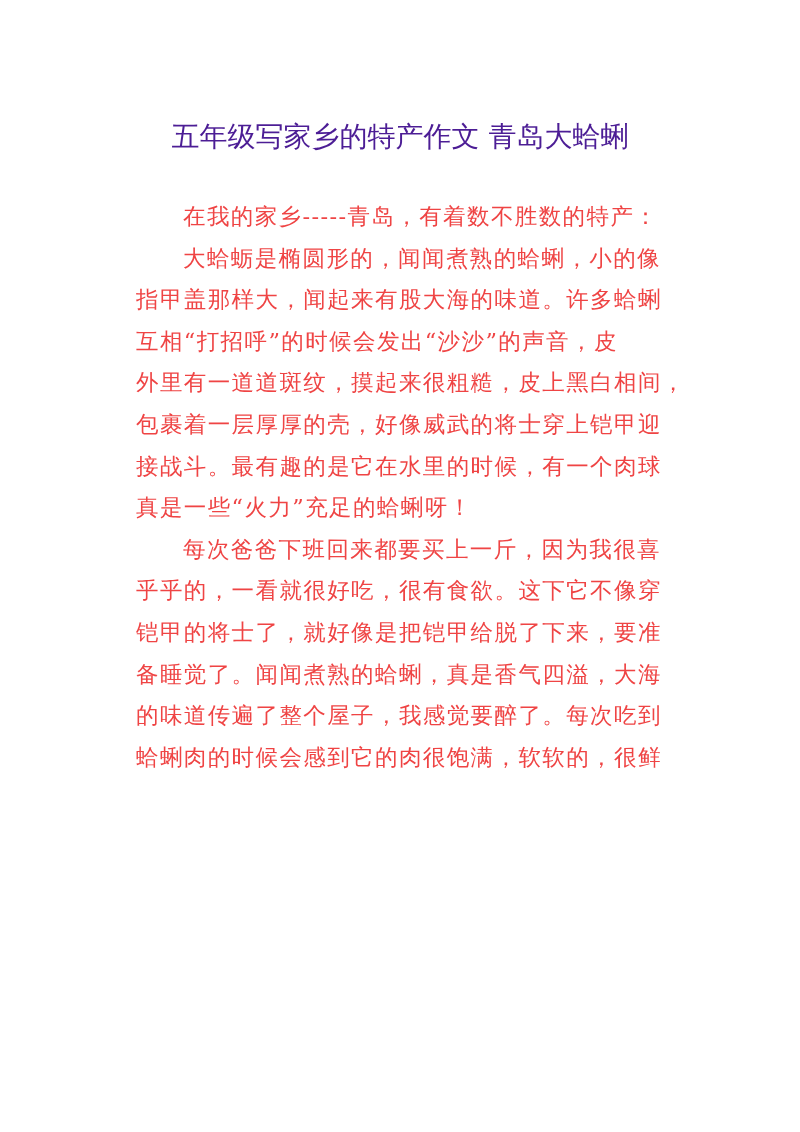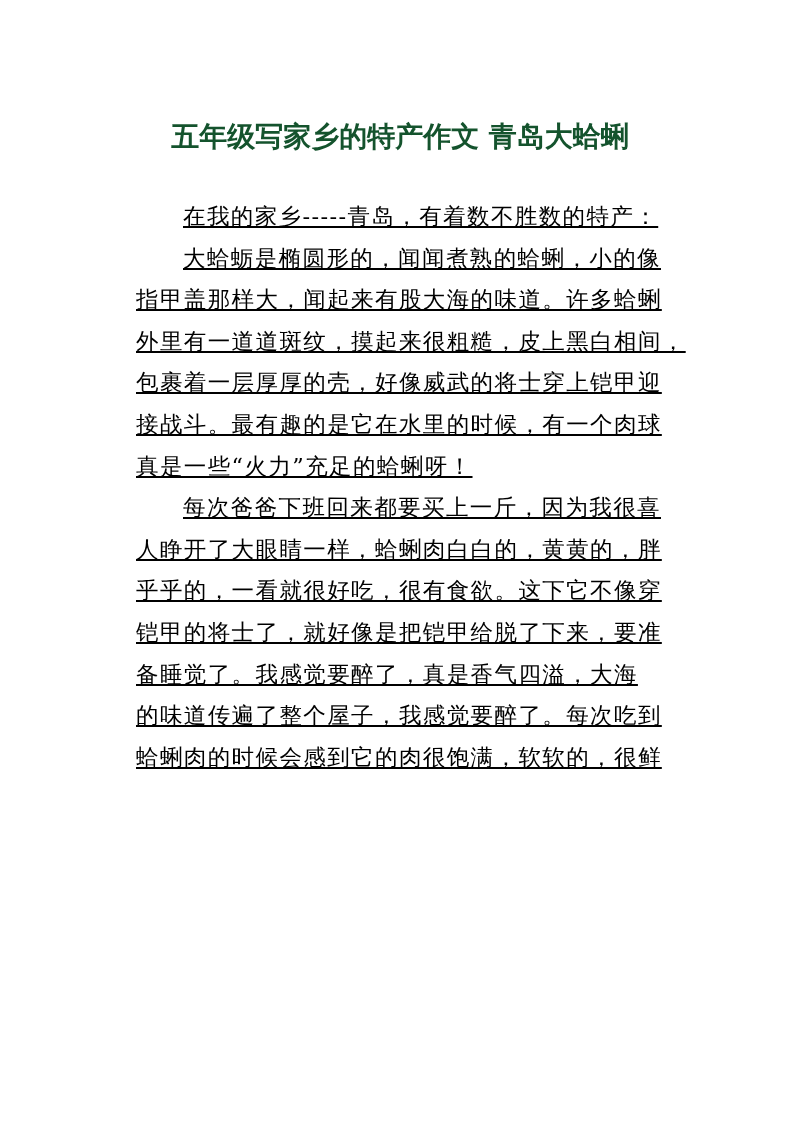--- a/index.html
+++ b/index.html
@@ -15,66 +15,65 @@
     font-family: "DejaVu Serif", "Liberation Serif", serif;
     color: #111111;
   }
   .title {
     position: absolute;
     top: 98px;
     left: 0;
     width: 800px;
     text-align: center;
     font-family: "DejaVu Sans", "Liberation Sans", sans-serif;
-    font-weight: bold;
+    font-weight: normal;
     font-size: 28px;
     line-height: 40px;
     letter-spacing: 0px;
-    color: #14532d;
+    color: #4c1d95;
     white-space: nowrap;
   }
   .body-text {
     position: absolute;
     top: 196px;
     left: 136px;
     width: 530px;
   }
   .line {
     display: block;
     height: 41.6px;
     line-height: 41.6px;
     font-size: 22.5px;
     white-space: nowrap;
     letter-spacing: 1.4px;
-    color: #000000;
-    text-decoration: underline;
+    color: #ef4444;
   }
   .line.indent {
     padding-left: 47px;
   }
 </style>
 </head>
 <body>
 
 <h1 class="title">五年级写家乡的特产作文 青岛大蛤蜊</h1>
 
 <div class="body-text">
   <div>
     <span class="line indent">在我的家乡-----青岛，有着数不胜数的特产：</span>
   </div>
   <div>
     <span class="line indent">大蛤蛎是椭圆形的，闻闻煮熟的蛤蜊，小的像</span>
     <span class="line">指甲盖那样大，闻起来有股大海的味道。许多蛤蜊</span>
+    <span class="line">互相“打招呼”的时候会发出“沙沙”的声音，皮</span>
     <span class="line">外里有一道道斑纹，摸起来很粗糙，皮上黑白相间，</span>
     <span class="line">包裹着一层厚厚的壳，好像威武的将士穿上铠甲迎</span>
     <span class="line">接战斗。最有趣的是它在水里的时候，有一个肉球</span>
     <span class="line">真是一些“火力”充足的蛤蜊呀！</span>
   </div>
   <div>
     <span class="line indent">每次爸爸下班回来都要买上一斤，因为我很喜</span>
-    <span class="line">人睁开了大眼睛一样，蛤蜊肉白白的，黄黄的，胖</span>
     <span class="line">乎乎的，一看就很好吃，很有食欲。这下它不像穿</span>
     <span class="line">铠甲的将士了，就好像是把铠甲给脱了下来，要准</span>
-    <span class="line">备睡觉了。我感觉要醉了，真是香气四溢，大海</span>
+    <span class="line">备睡觉了。闻闻煮熟的蛤蜊，真是香气四溢，大海</span>
     <span class="line">的味道传遍了整个屋子，我感觉要醉了。每次吃到</span>
     <span class="line">蛤蜊肉的时候会感到它的肉很饱满，软软的，很鲜</span>
   </div>
 </div>
 
 </body></html>

